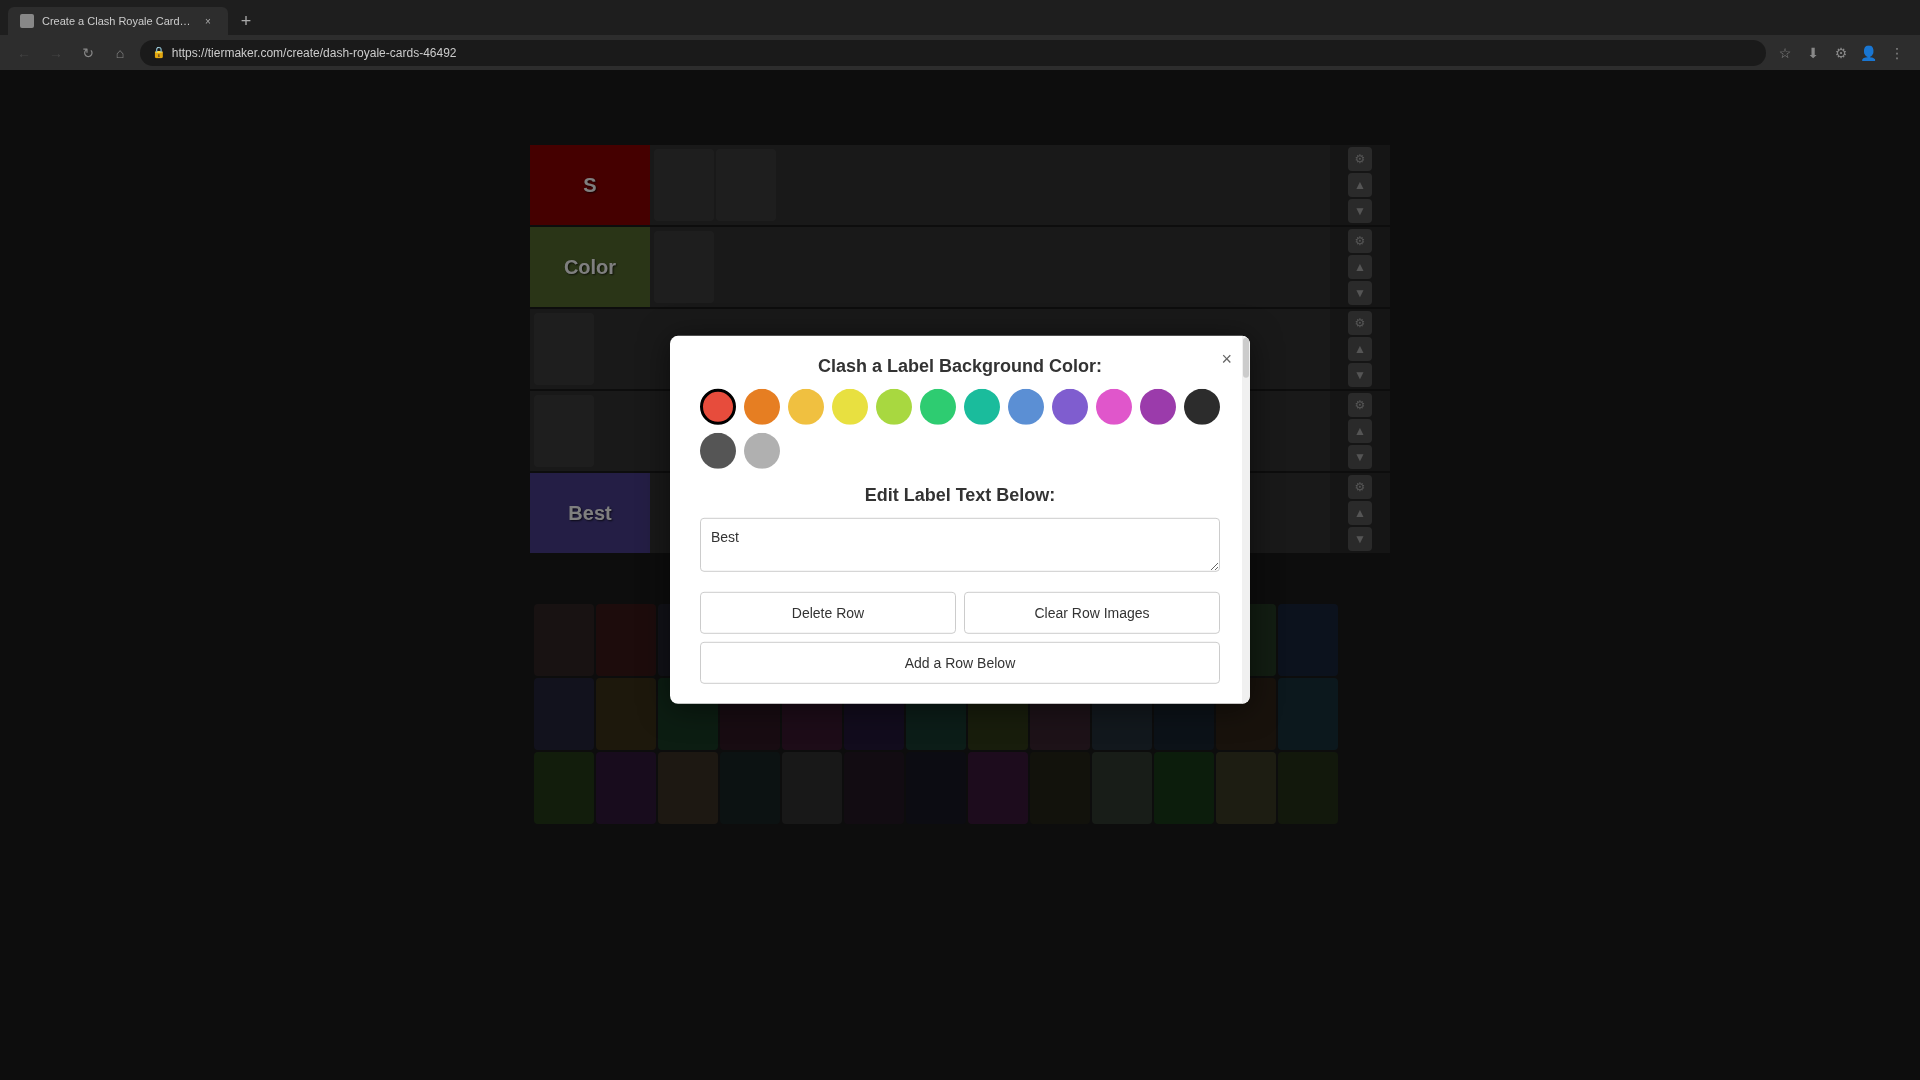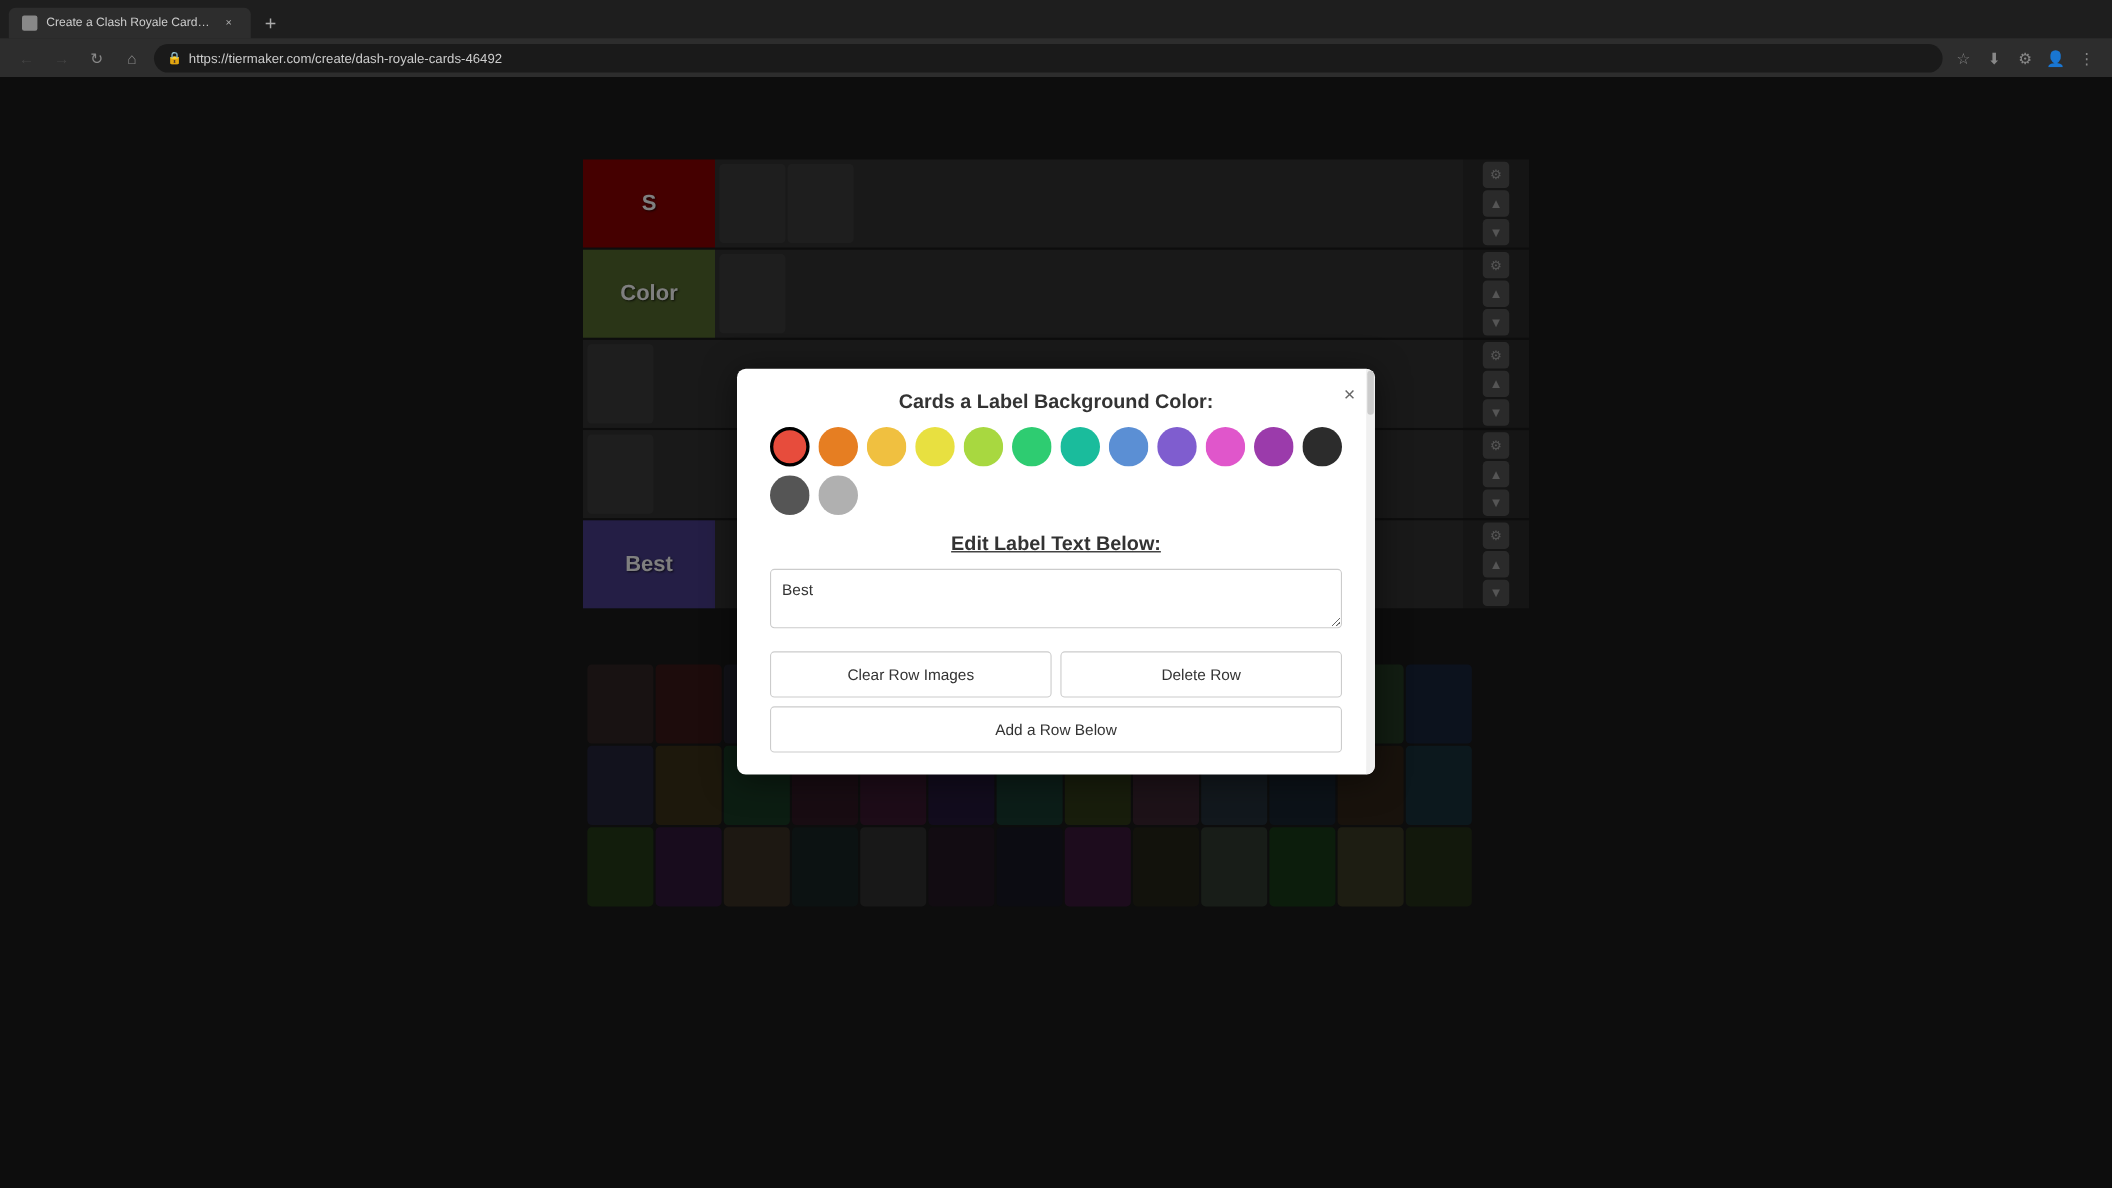--- a/index.html
+++ b/index.html
@@ -299,21 +299,20 @@
       border-radius: 50%;
       cursor: pointer;
       border: 2px solid transparent;
       transition: border-color 0.15s;
     }
     .color-swatch.selected { border-color: #000; border-width: 3px; }
 
     
     .edit-label-section {
       padding: 0 30px 16px;
-      text-decoration: underline;
     }
     .edit-label-title {
       font-size: 18px;
       font-weight: bold;
       color: #333;
       text-align: center;
       margin-bottom: 12px;
     }
     .label-textarea {
       width: 100%;
@@ -487,21 +486,21 @@
     </div>
   </div>
 
   <div class="overlay"></div>
 
   <div class="dialog">
 
     <button class="dialog-close">×</button>
 
     <div class="dialog-header">
-      <div class="dialog-title">Cards a Label Background Color:</div>
+      <div class="dialog-title">Clash a Label Background Color:</div>
     </div>
 
     <div class="color-swatches" id="swatches-container">
 
     <div class="color-swatch selected" title="red" style="background: rgb(231, 76, 60);"></div>
         <div class="color-swatch" title="orange" style="background: rgb(230, 126, 34);"></div>
         <div class="color-swatch" title="yellow-dark" style="background: rgb(240, 192, 64);"></div>
         <div class="color-swatch" title="yellow" style="background: rgb(232, 224, 64);"></div>
         <div class="color-swatch" title="yellow-green" style="background: rgb(168, 216, 64);"></div>
         <div class="color-swatch" title="green" style="background: rgb(46, 204, 113);"></div>
@@ -515,22 +514,22 @@
         <div class="color-swatch" title="light-gray" style="background: rgb(176, 176, 176);"></div>
       </div>
 
     <div class="edit-label-section">
       <div class="edit-label-title">Edit Label Text Below:</div>
       <textarea class="label-textarea" id="label-textarea" style="">Best</textarea>
     </div>
 
     <div class="dialog-buttons">
       <div class="btn-row">
+        <button class="dialog-btn">Delete Row</button>
         <button class="dialog-btn">Clear Row Images</button>
-        <button class="dialog-btn">Delete Row</button>
       </div>
       <div class="btn-row">
         <button class="dialog-btn">Add a Row Below</button>
       </div>
     </div>
 
     <div class="dialog-scrollbar">
       <div class="dialog-scrollbar-thumb"></div>
     </div>
   </div>

